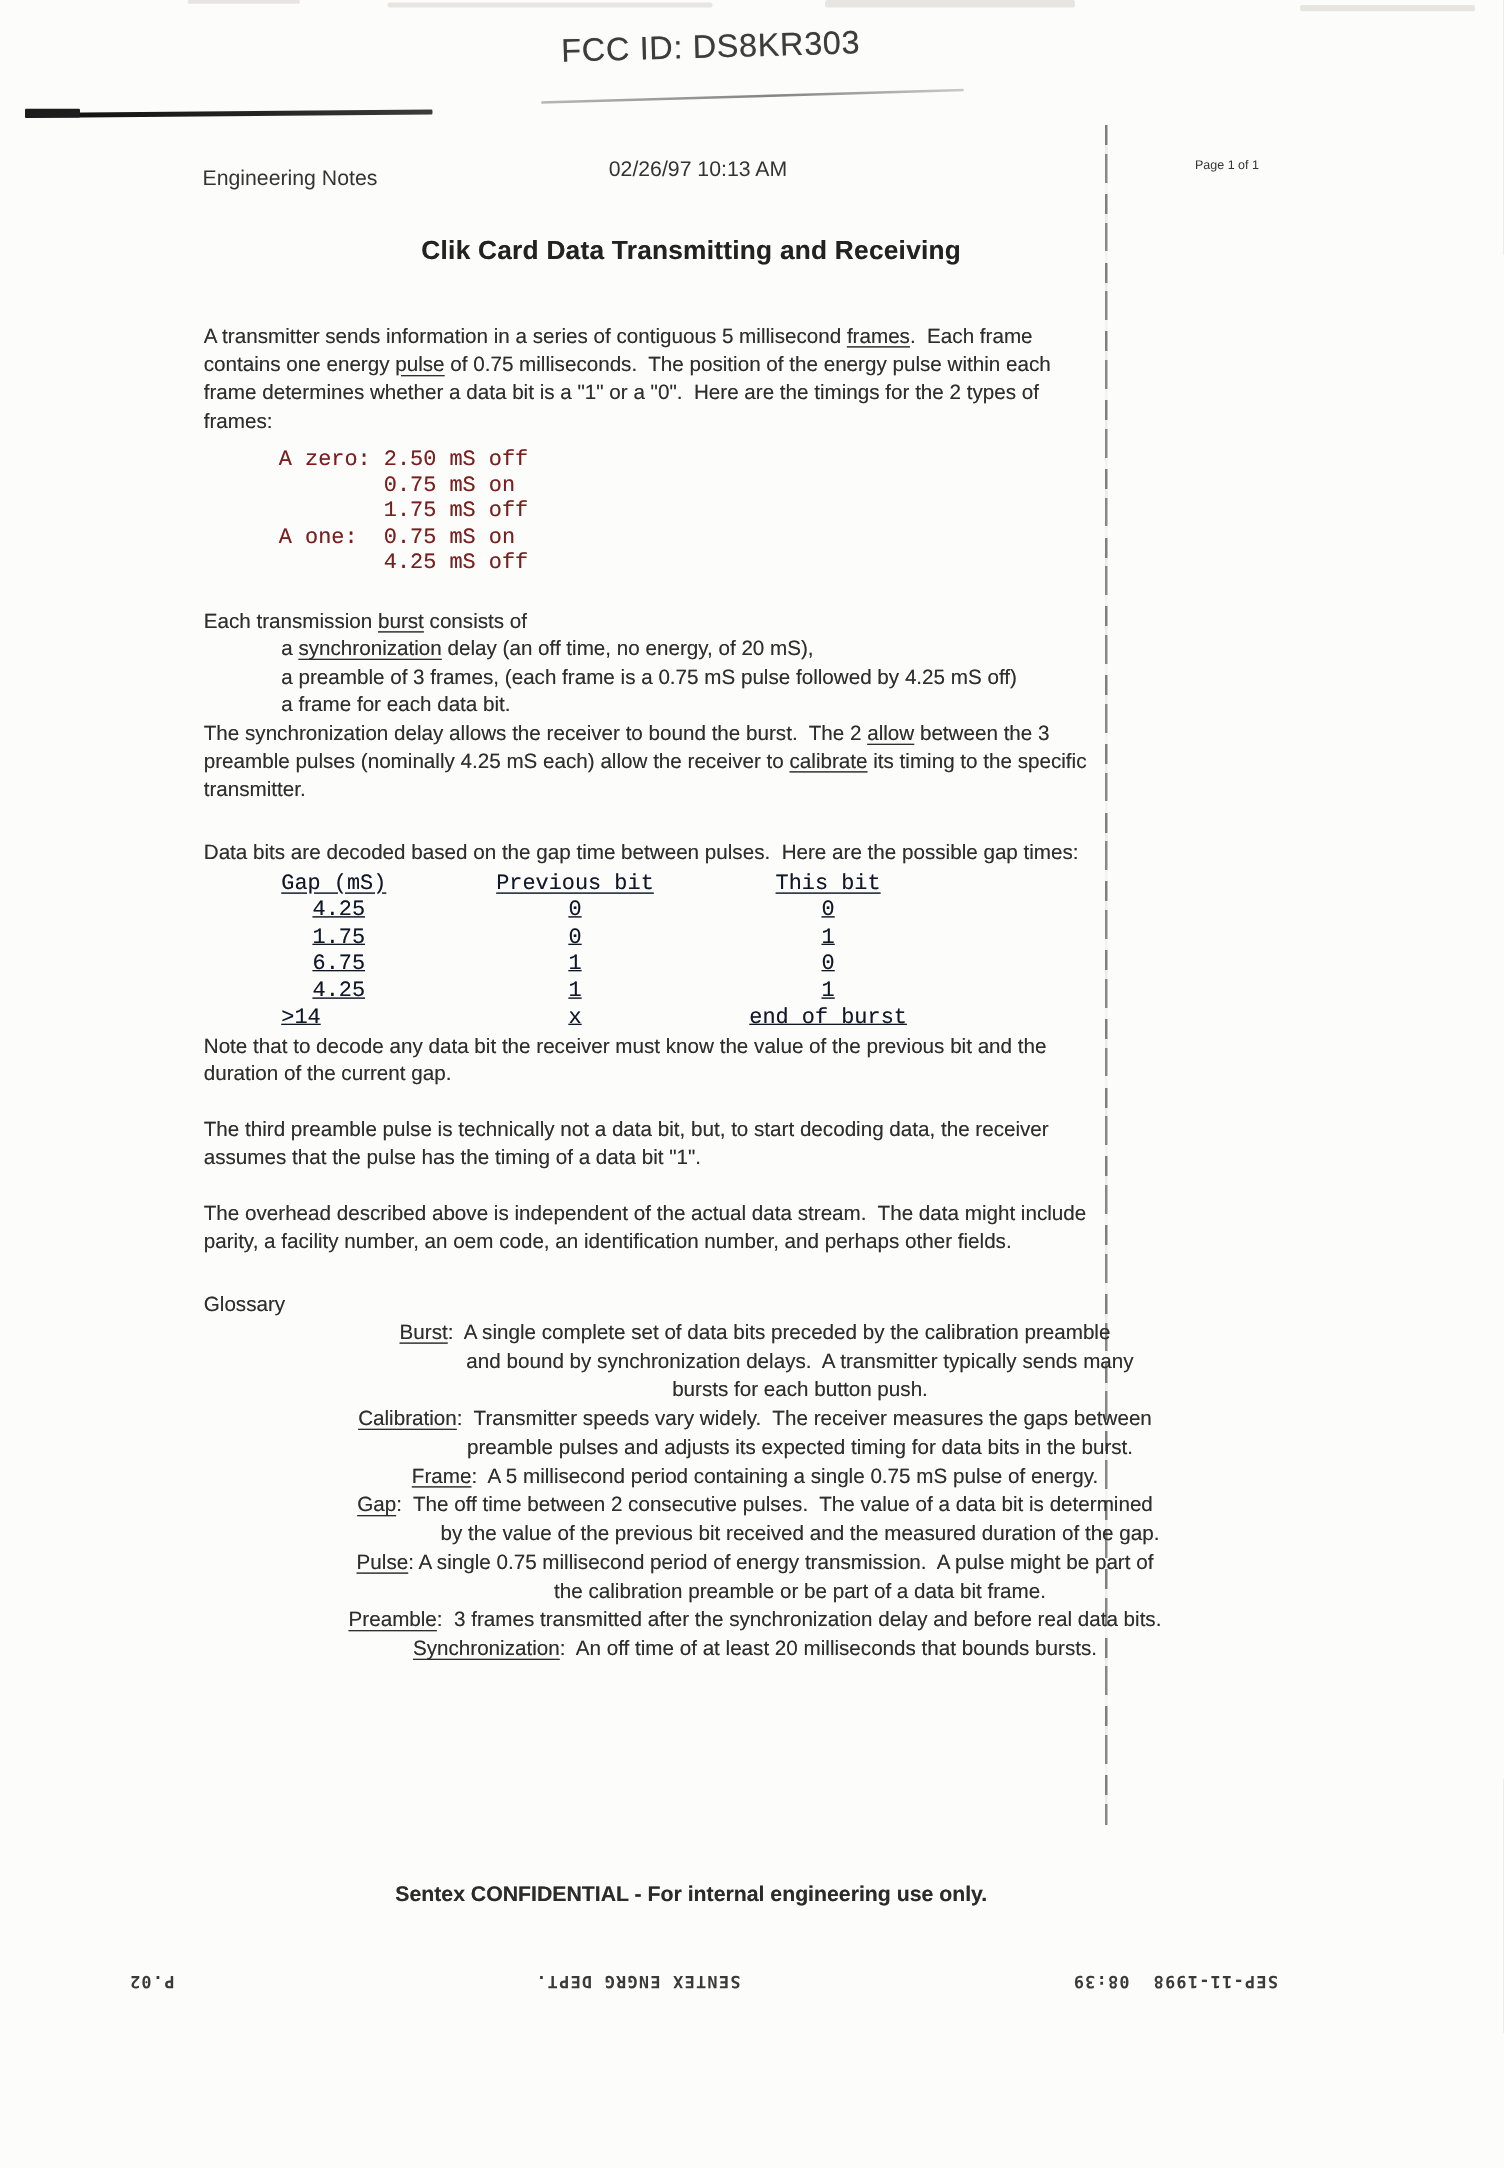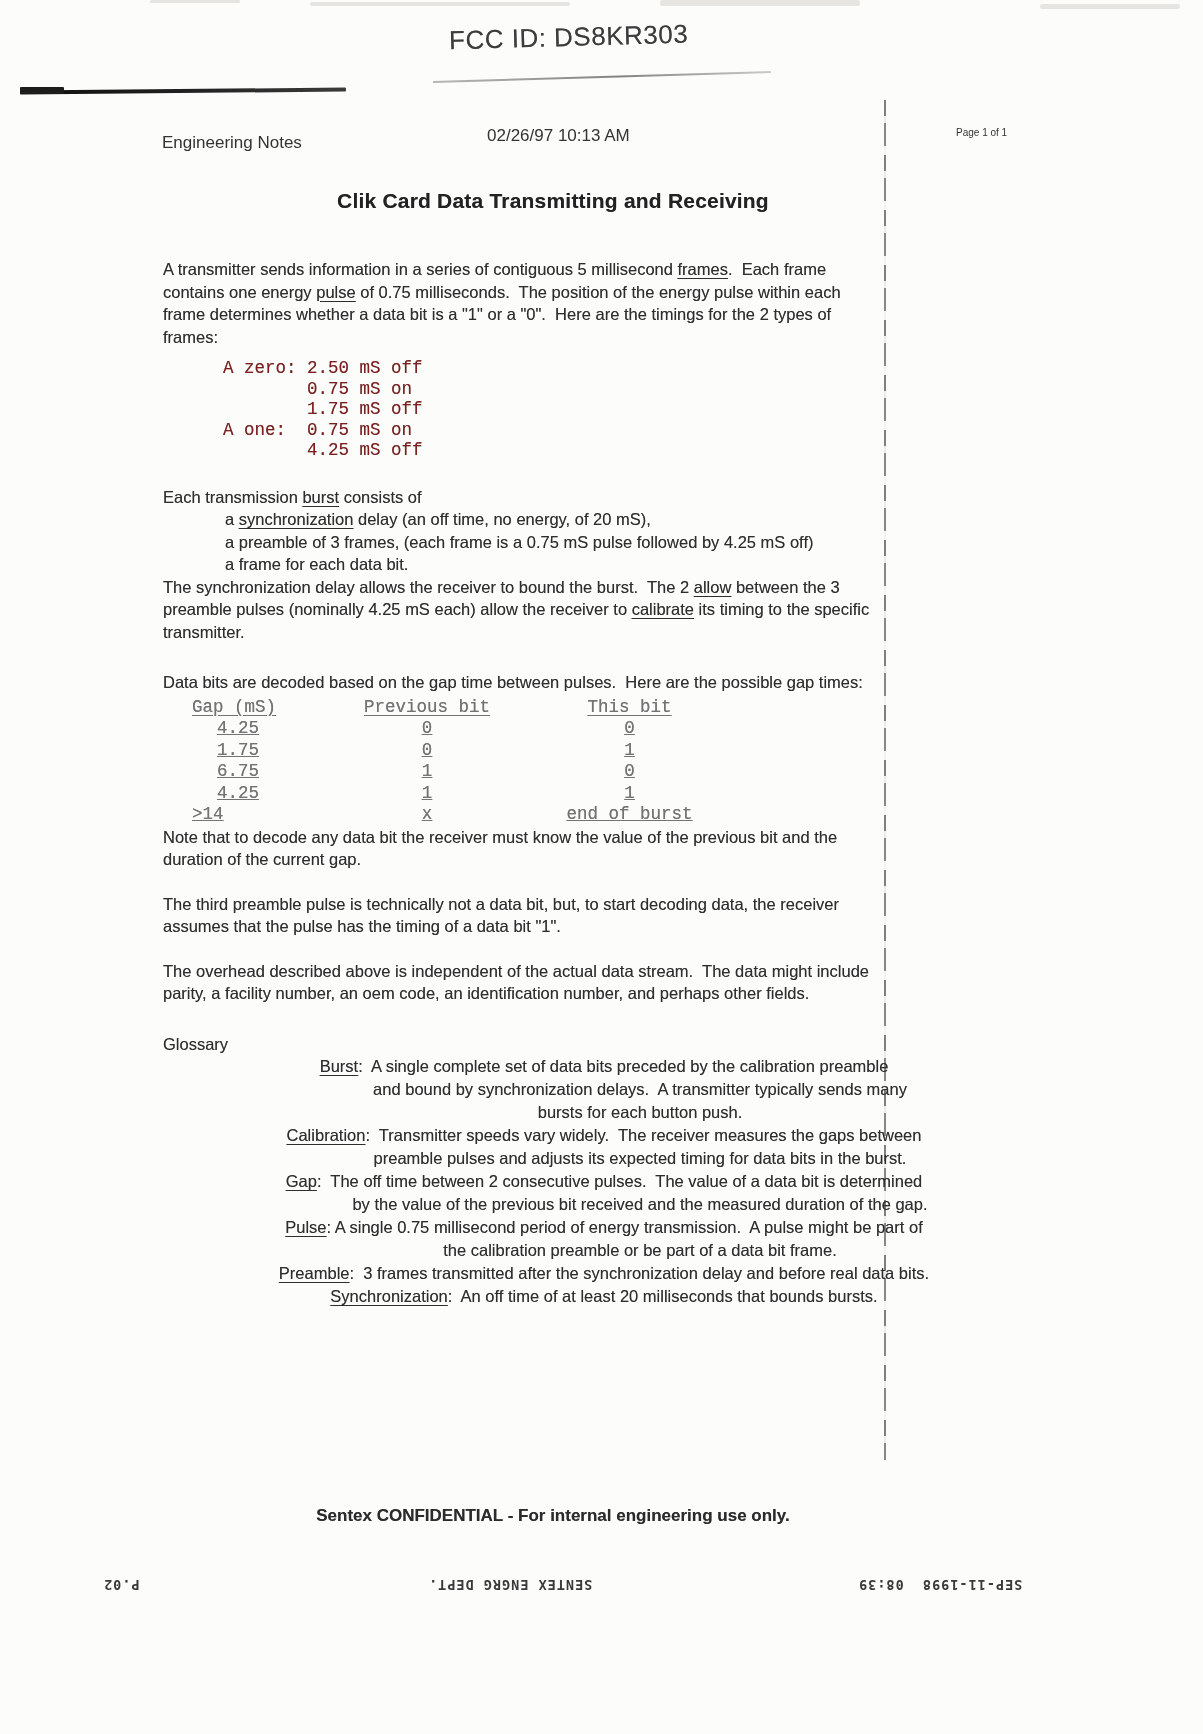--- a/index.html
+++ b/index.html
@@ -32,22 +32,22 @@
     text-shadow:0 0 .5px rgba(45,45,45,.5);}
   .title{width:780px;text-align:center;font-size:21px;font-weight:bold;color:#222;
     line-height:26px;margin:0 0 44px 0;letter-spacing:.2px;}
   .para{margin:0;font-size:16.5px;line-height:22.5px;white-space:pre-wrap;}
   .u{text-decoration:underline;text-underline-offset:2.5px;}
   .mb10{margin-bottom:10px;}
   .mt22{margin-top:22px;} .mt25{margin-top:25px;} .mt26{margin-top:26px;} .mt28{margin-top:28px;}
   .indent62{margin-left:62px;}
   .mono-block{font-family:"Liberation Mono",monospace;font-size:17.5px;line-height:20.5px;
     margin:0 0 0 60px;white-space:pre;color:#7f1d1d;}
-  .gap-table{border-collapse:collapse;margin:3px 0 0 29px;
-    font-family:"Liberation Mono",monospace;font-size:17.5px;color:#737373;}
+  .gap-table{border-collapse:collapse;margin:3px 0 0 62px;
+    font-family:"Liberation Mono",monospace;font-size:17.5px;color:#0f172a;}
   .gap-table th,.gap-table td{padding:0;font-weight:normal;height:21.5px;line-height:21.5px;white-space:nowrap;text-decoration:underline;}
   .gap-table th{text-decoration:underline;text-underline-offset:3px;}
   .c1{width:120px;text-align:left;}
   .c2{width:230px;text-align:center;}
   .c3{width:175px;text-align:center;}
   td.c1{padding-left:25px;}
   td.c1.flush{padding-left:0;}
   .glossary p{margin:0;font-size:16.5px;line-height:23px;white-space:pre-wrap;
     padding-left:134px;text-indent:-72px;text-align:center;}
   .footer{position:absolute;left:163px;top:1506px;width:780px;text-align:center;
@@ -147,20 +147,21 @@
     <p class="para mt22">The overhead described above is independent of the actual data stream.  The data might include
 parity, a facility number, an oem code, an identification number, and perhaps other fields.</p>
 
     <p class="para mt28">Glossary</p>
     <div class="glossary">
       <p><span class="u">Burst</span><span>:  A single complete set of data bits preceded by the calibration preamble
 and bound by synchronization delays.  A transmitter typically sends many
 bursts for each button push.</span></p>
       <p><span class="u">Calibration</span><span>:  Transmitter speeds vary widely.  The receiver measures the gaps between
 preamble pulses and adjusts its expected timing for data bits in the burst.</span></p>
+      <p><span class="u">Frame</span><span>:  A 5 millisecond period containing a single 0.75 mS pulse of energy.</span></p>
       <p><span class="u">Gap</span><span>:  The off time between 2 consecutive pulses.  The value of a data bit is determined
 by the value of the previous bit received and the measured duration of the gap.</span></p>
       <p><span class="u">Pulse</span><span>: A single 0.75 millisecond period of energy transmission.  A pulse might be part of
 the calibration preamble or be part of a data bit frame.</span></p>
       <p><span class="u">Preamble</span><span>:  3 frames transmitted after the synchronization delay and before real data bits.</span></p>
       <p><span class="u">Synchronization</span><span>:  An off time of at least 20 milliseconds that bounds bursts.</span></p>
     </div>
   </div>
 
   <div class="footer">Sentex CONFIDENTIAL - For internal engineering use only.</div>

